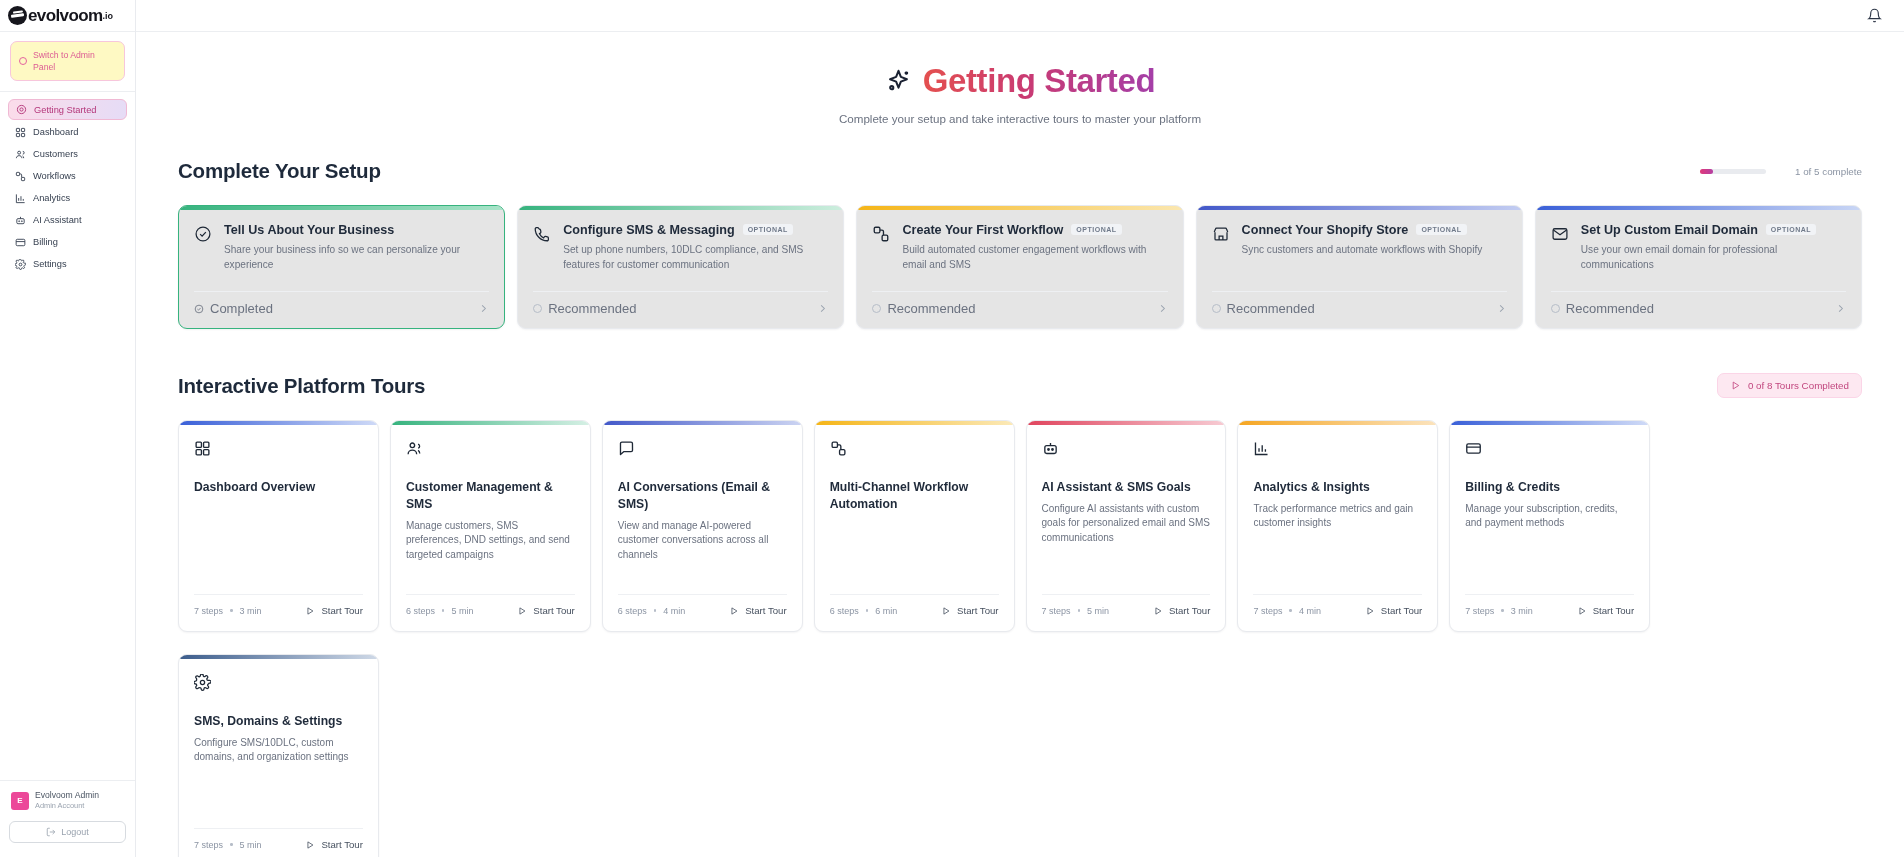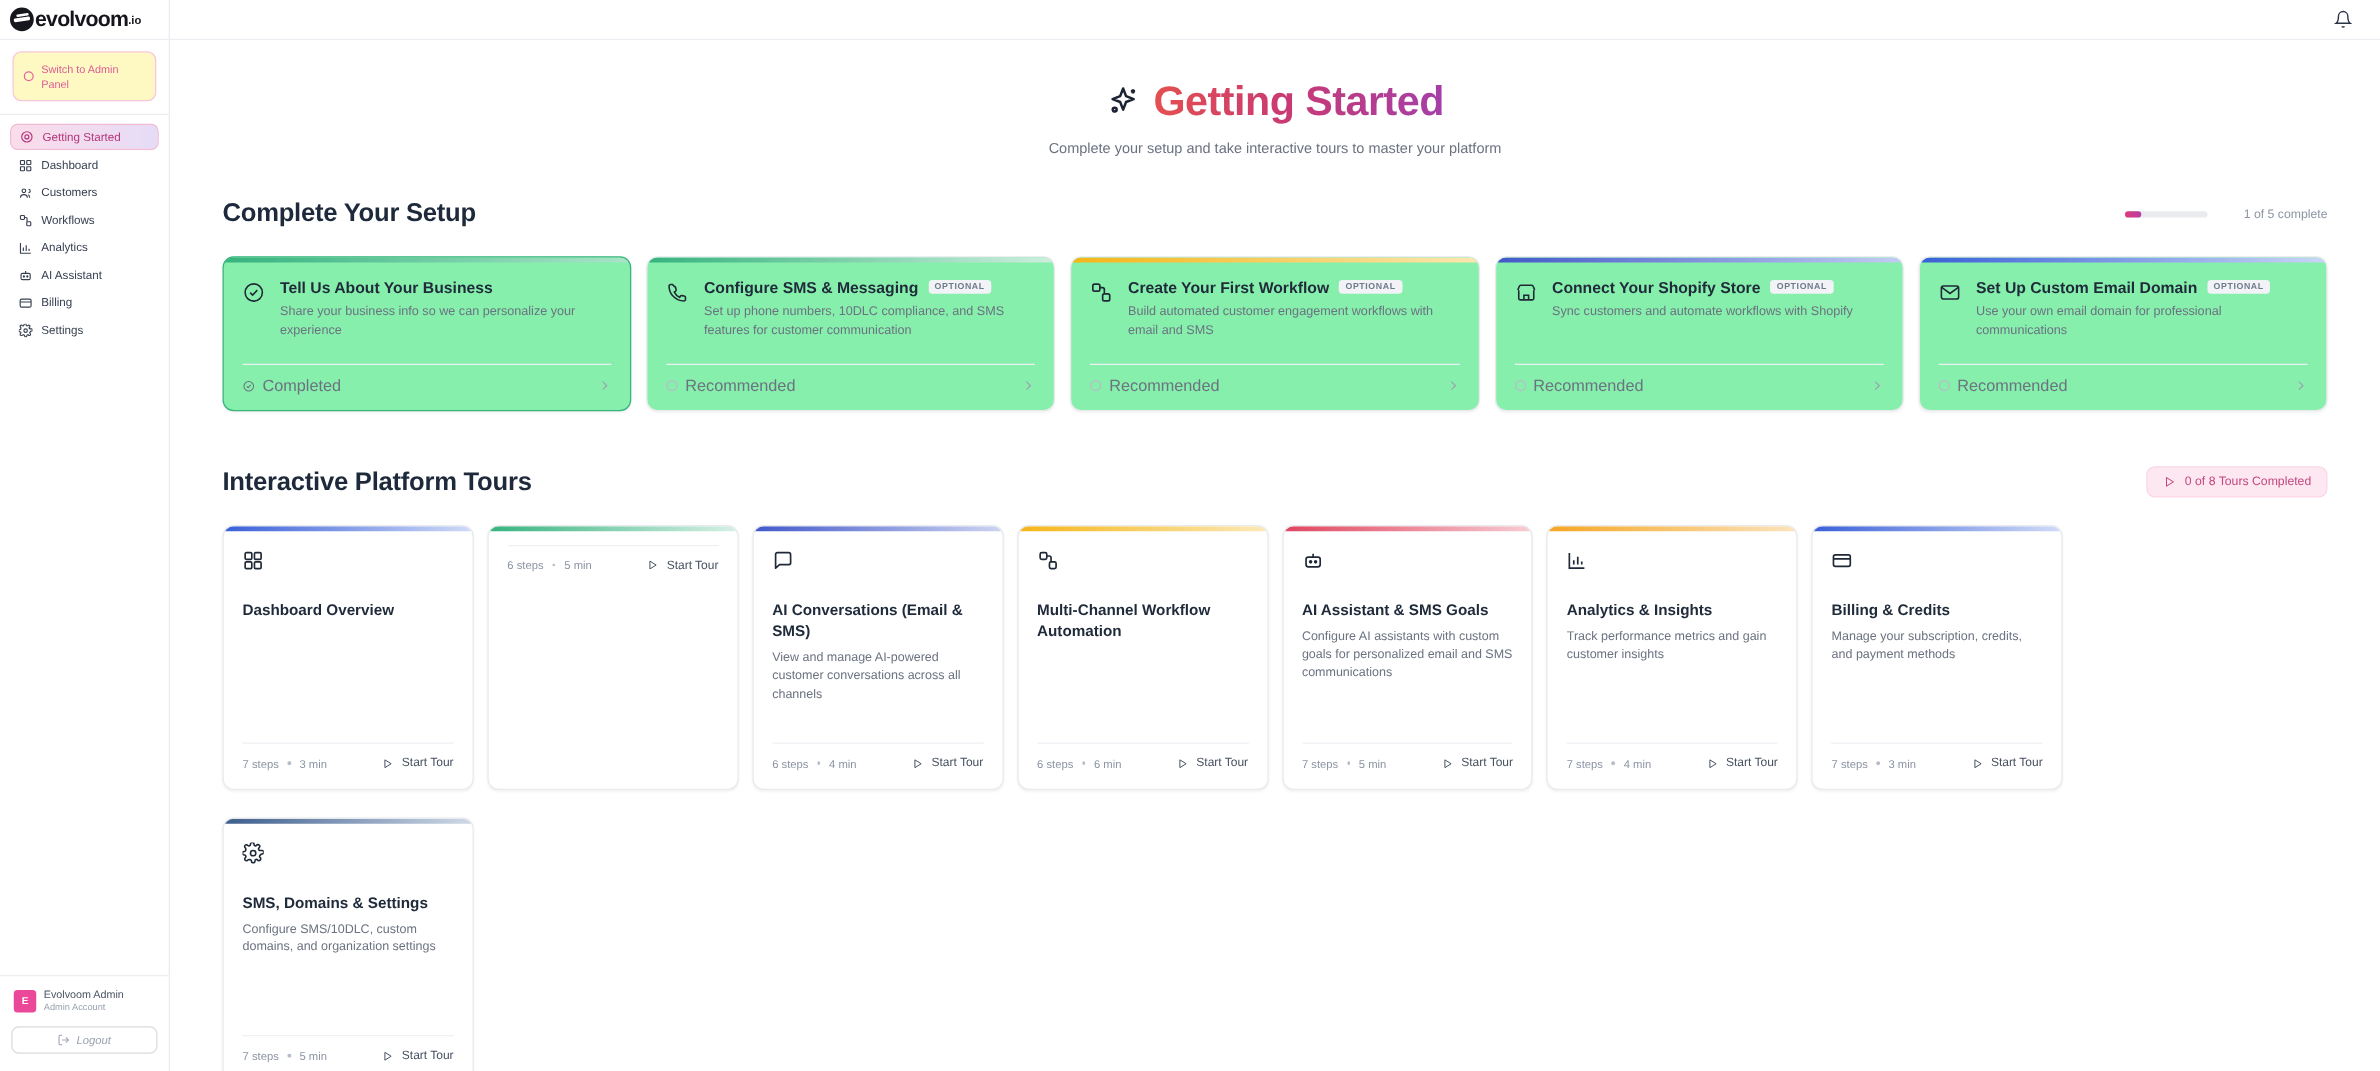--- a/index.html
+++ b/index.html
@@ -76,21 +76,21 @@
     width: 18px; height: 18px; border-radius: 3px; background: #ec4899;
     color: #fff; font-size: 8px; font-weight: 700;
     display: flex; align-items: center; justify-content: center; flex: 0 0 18px;
   }
   .user-name { font-size: 8.6px; color: #4b5563; line-height: 11px; }
   .user-role { font-size: 7.4px; color: #9aa3af; line-height: 10px; }
   .logout-btn {
     margin: 10px 9px 0 9px; height: 22px; border: 1px solid #d7dbe0;
     border-radius: 6px; display: flex; align-items: center;
     justify-content: center; gap: 5px; cursor: pointer;
-    font-size: 9px; color: #9aa3af; background: #fff; font-style: italic;
+    font-size: 9px; color: #9aa3af; background: #fff;
   }
 
   
   .main { flex: 1; height: 857px; background: #ffffff; overflow: hidden;
           display: flex; flex-direction: column; }
   .topbar {
     height: 32px; border-bottom: 1px solid #eceef1;
     display: flex; align-items: center; justify-content: flex-end;
     padding-right: 22px; flex: 0 0 32px;
   }
@@ -118,21 +118,21 @@
   .progress-track { width: 66px; height: 5px; border-radius: 3px; background: #e9ebef; }
   .progress-fill {
     height: 5px; border-radius: 3px; width: 13px;
     background: linear-gradient(90deg,#e0397a,#b43fa2);
   }
   .progress-label { font-size: 9.8px; color: #8b94a3; }
 
   
   .setup-grid { display: flex; gap: 12px; margin-bottom: 44px; }
   .setup-card {
-    flex: 1 1 0; background: #86efac; border: 1px solid #e8eaee;
+    flex: 1 1 0; background: #e5e5e5; border: 1px solid #e8eaee;
     border-radius: 9px; overflow: hidden; position: relative;
     box-shadow: 0 1px 2px rgba(16,24,40,.05); cursor: pointer;
     display: flex; flex-direction: column; min-height: 124px;
   }
   .setup-card.completed { border-color: #36b37e; }
   .bar { height: 3.5px; width: 100%; }
   .setup-body { padding: 13px 15px 0 15px; display: flex; gap: 11px; flex: 1; }
   .setup-icon { flex: 0 0 19px; padding-top: 2px; color: #1f2937; }
   .setup-titlerow { display: flex; align-items: center; gap: 8px; flex-wrap: wrap; }
   .setup-title { font-size: 12.6px; font-weight: 700; color: #1f2a3a; }
@@ -501,20 +501,32 @@
               <svg width="10" height="10" viewBox="0 0 24 24" fill="none" stroke="currentColor" stroke-width="1.9" stroke-linejoin="round">
                   <path d="M7 4.5l12 7.5-12 7.5z"></path>
                 </svg>
               <span>Start Tour</span>
             </span>
           </div>
         </div>
 
         <div class="tour-card">
           <div class="bar" style="background:linear-gradient(90deg,#36b37e,#d6f0e5)"></div>
+          <div class="tour-body">
+            <span class="tour-icon">
+              <svg width="17" height="17" viewBox="0 0 24 24" fill="none" stroke="#1f2937" stroke-width="1.9">
+                  <circle cx="9" cy="7.5" r="3.2"></circle>
+                  <path d="M3 20c0-3.3 2.7-5.6 6-5.6s6 2.3 6 5.6"></path>
+                  <path d="M17 5.8a3 3 0 010 5.8"></path>
+                  <path d="M19.4 19.2c0-2.2-.9-3.8-2.4-4.6"></path>
+                </svg>
+            </span>
+            <div class="tour-title">Customer Management &amp; SMS</div>
+            <div class="tour-desc">Manage customers, SMS preferences, DND settings, and send targeted campaigns</div>
+          </div>
           <div class="tour-foot">
             <span class="meta">
               <span>6 steps</span>
               <span class="dot"></span>
               <span>5 min</span>
             </span>
             <span class="start-tour">
               <svg width="10" height="10" viewBox="0 0 24 24" fill="none" stroke="currentColor" stroke-width="1.9" stroke-linejoin="round">
                   <path d="M7 4.5l12 7.5-12 7.5z"></path>
                 </svg>

